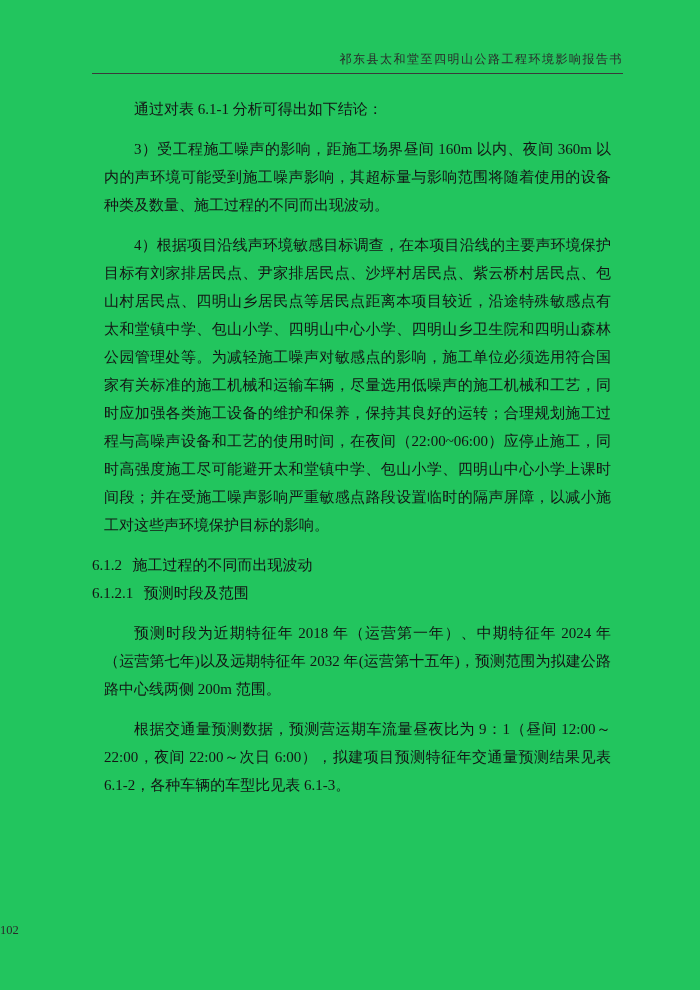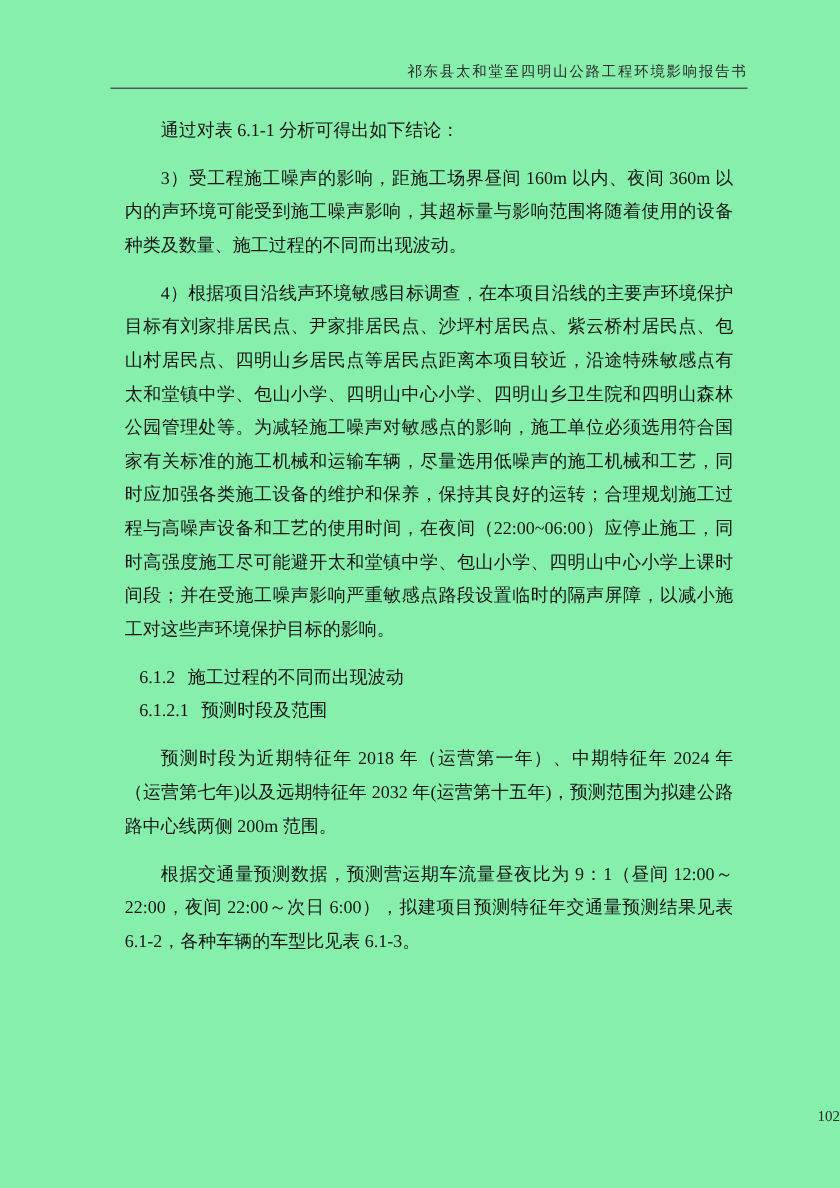--- a/index.html
+++ b/index.html
@@ -4,21 +4,21 @@
 <style>
   html, body {
     margin: 0;
     padding: 0;
     background: #ffffff;
   }
   .page {
     position: relative;
     width: 700px;
     height: 990px;
-    background: #86efac;
+    background: #22c55e;
     overflow: hidden;
     font-family: "Liberation Serif", "DejaVu Serif", serif;
     color: #141414;
   }
   .running-header {
     position: absolute;
     top: 51px;
     left: 92px;
     width: 531px;
     text-align: right;
@@ -44,28 +44,27 @@
   }
   .content h2.heading {
     margin: 0;
     font-size: 15px;
     font-weight: normal;
     line-height: 28px;
     text-align: left;
   }
   .content h2.heading .hnum {
     margin-right: 0.7em;
-    margin-left: 24px;
   }
   .page-footer {
     position: absolute;
     top: 921px;
     left: 0;
     width: 700px;
-    text-align: right;
+    text-align: left;
     font-size: 12.5px;
     color: #2b2b2b;
     line-height: 18px;
   }
 </style>
 </head>
 <body>
 
 <div class="page">
 

